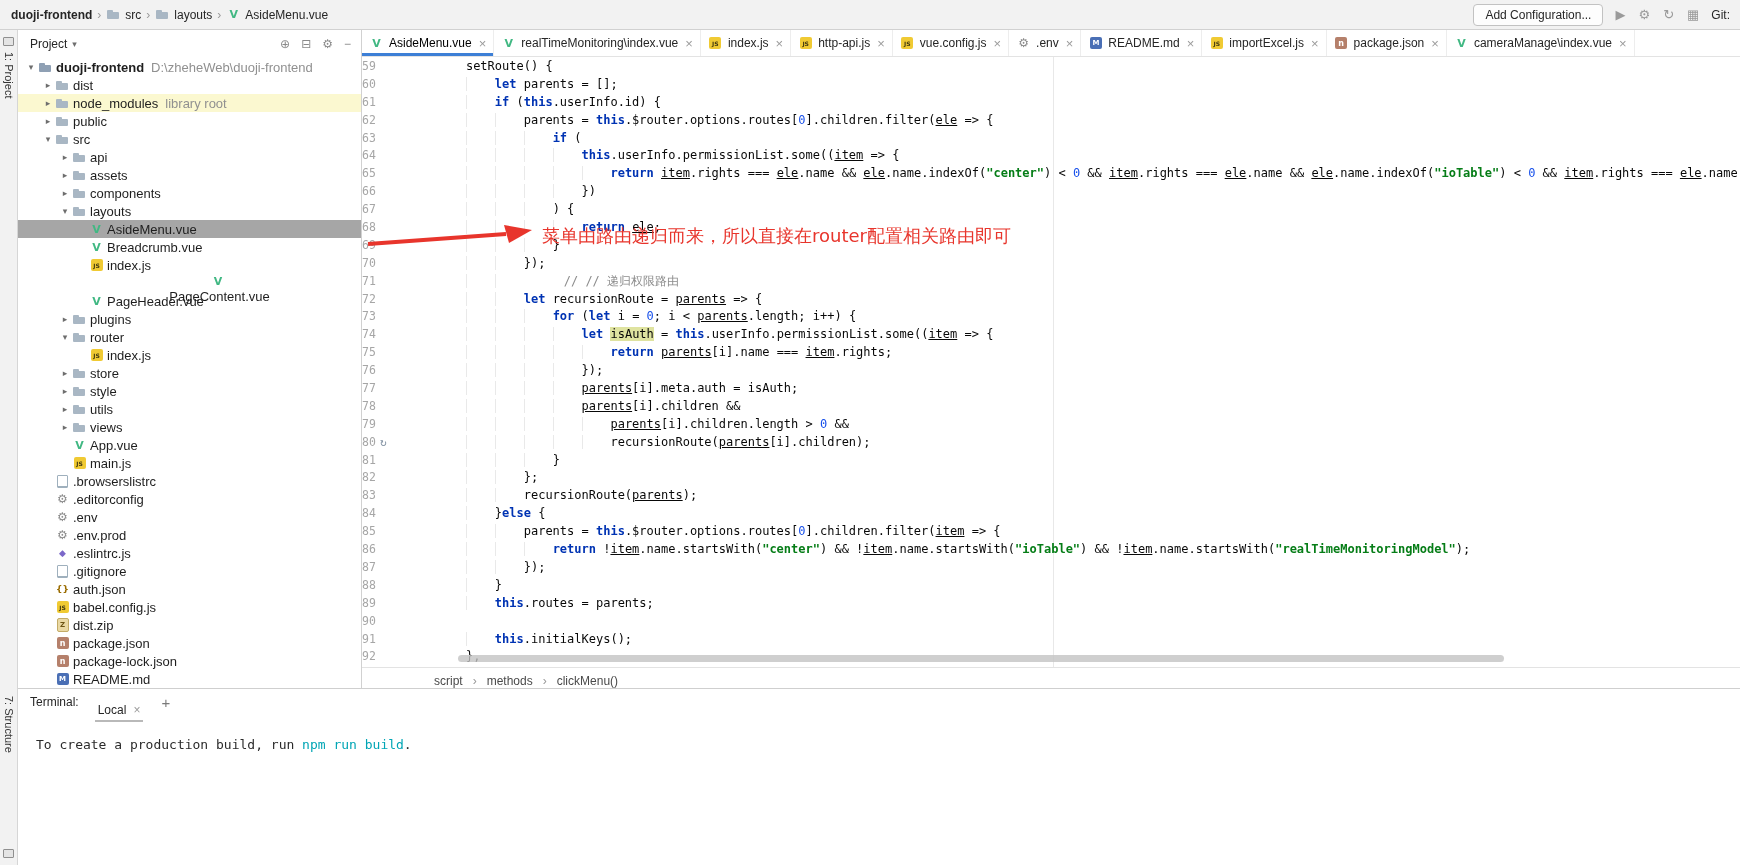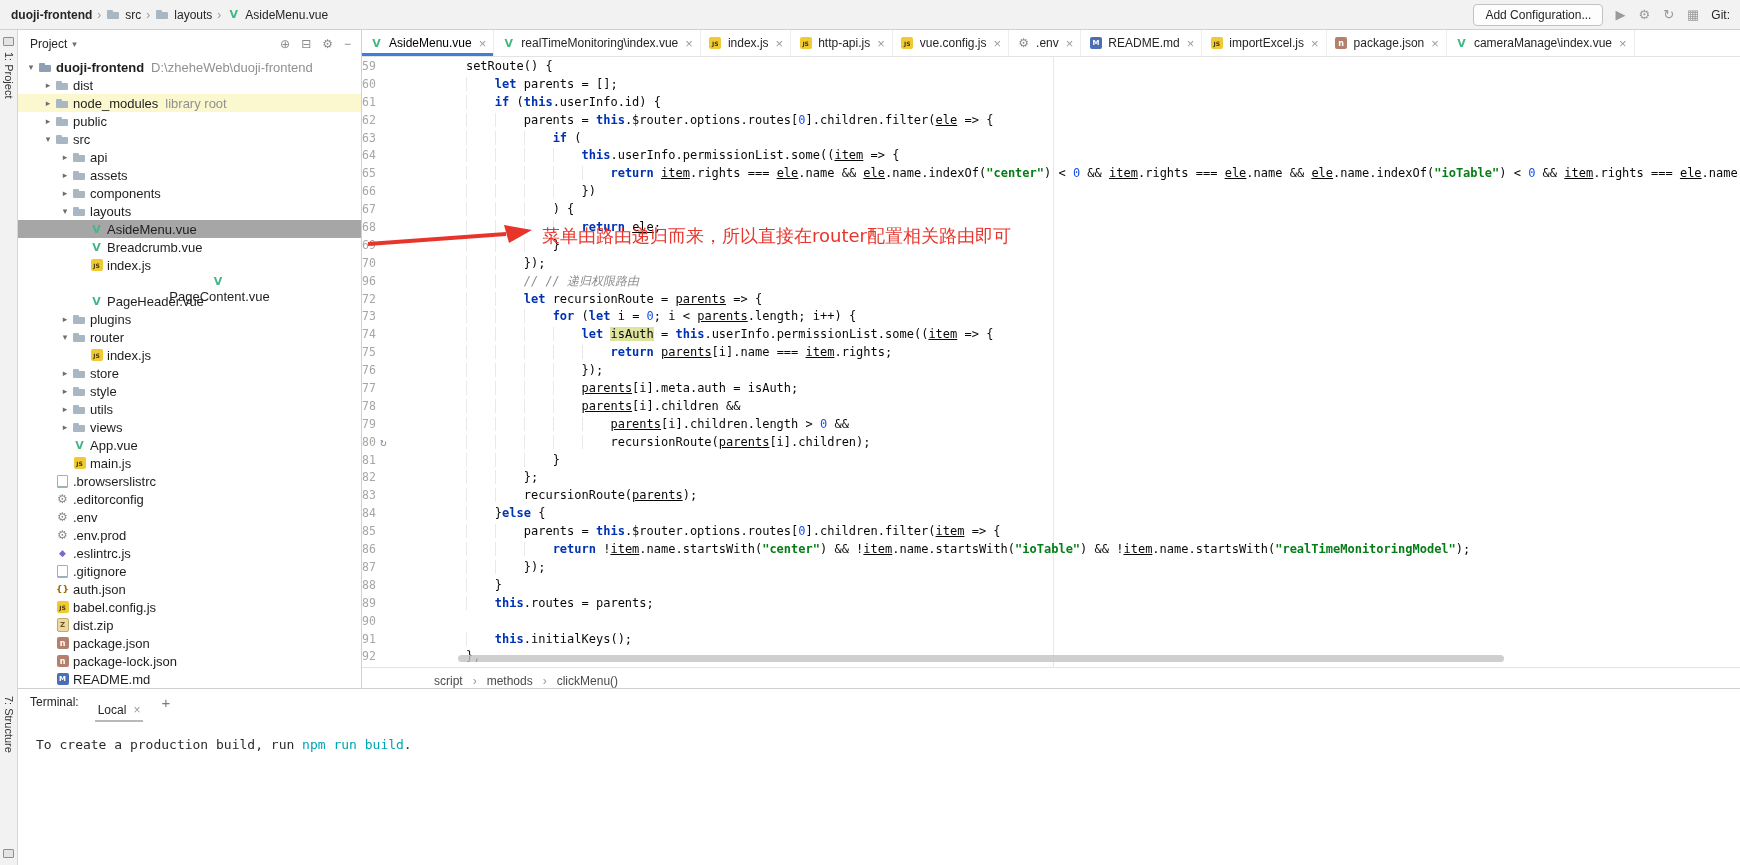--- a/index.html
+++ b/index.html
@@ -61,21 +61,21 @@
   #code{position:relative;padding-top:1px;}
   .code-line{display:flex;height:17.9px;line-height:17.9px;white-space:pre;}
   .gutter{width:62px;flex:none;display:flex;justify-content:flex-start;align-items:center;color:#a6a6a6;font-size:11.5px;}
   .gicon{width:15px;flex:none;text-align:center;color:#7f8fa0;font-size:11px;}
   .line-body{padding-left:13px;}
   .ig{box-shadow:inset 1px 0 0 #e9e9e9;}
   .tk-p{color:#080808;}
   .tk-k{color:var(--c-keyword,#0033b3);font-weight:bold;}
   .tk-s{color:var(--c-string,#067d17);font-weight:bold;}
   .tk-n{color:var(--c-number,#1750eb);}
-  .tk-c{color:var(--c-comment,#8c8c8c);font-style:italic;}
+  .tk-c{color:var(--c-comment,#8c8c8c);margin-left:40px;}
   .tk-u{color:#080808;text-decoration:underline;}
   .tk-h{background:var(--c-highlight,#dfe3a0);color:#080808;}
 
   .annotation{position:absolute;left:4px;top:166px;display:flex;align-items:center;gap:8px;z-index:4;pointer-events:none;}
   .ann-arrow line{stroke:var(--c-annotation,#e8352c);stroke-width:4;}
   .ann-arrow polygon{fill:var(--c-annotation,#e8352c);}
   .ann-text{font-size:18px;color:var(--c-annotation,#e8352c);white-space:nowrap;font-family:"DejaVu Sans","Liberation Sans",sans-serif;}
 
   .hscroll{position:absolute;left:96px;bottom:5px;width:1046px;height:7px;border-radius:4px;background:#c3c3c3;opacity:.8;}
 
@@ -413,21 +413,21 @@
                 <div class="code-line"><span class="gutter"><span class="ln">61</span><span class="gicon"></span></span><span class="line-body"><span class="ind">    </span><span class="ind ig">    </span><span class="tk-k">if</span><span class="tk-p"> (</span><span class="tk-k">this</span><span class="tk-p">.userInfo.id) {</span></span></div>
                 <div class="code-line"><span class="gutter"><span class="ln">62</span><span class="gicon"></span></span><span class="line-body"><span class="ind">    </span><span class="ind ig">    </span><span class="ind ig">    </span><span class="tk-p">parents = </span><span class="tk-k">this</span><span class="tk-p">.$router.options.routes[</span><span class="tk-n">0</span><span class="tk-p">].children.filter(</span><span class="tk-u">ele</span><span class="tk-p"> =&gt; {</span></span></div>
                 <div class="code-line"><span class="gutter"><span class="ln">63</span><span class="gicon"></span></span><span class="line-body"><span class="ind">    </span><span class="ind ig">    </span><span class="ind ig">    </span><span class="ind ig">    </span><span class="tk-k">if</span><span class="tk-p"> (</span></span></div>
                 <div class="code-line"><span class="gutter"><span class="ln">64</span><span class="gicon"></span></span><span class="line-body"><span class="ind">    </span><span class="ind ig">    </span><span class="ind ig">    </span><span class="ind ig">    </span><span class="ind ig">    </span><span class="tk-k">this</span><span class="tk-p">.userInfo.permissionList.some((</span><span class="tk-u">item</span><span class="tk-p"> =&gt; {</span></span></div>
                 <div class="code-line"><span class="gutter"><span class="ln">65</span><span class="gicon"></span></span><span class="line-body"><span class="ind">    </span><span class="ind ig">    </span><span class="ind ig">    </span><span class="ind ig">    </span><span class="ind ig">    </span><span class="ind ig">    </span><span class="tk-k">return</span><span class="tk-p"> </span><span class="tk-u">item</span><span class="tk-p">.rights === </span><span class="tk-u">ele</span><span class="tk-p">.name &amp;&amp; </span><span class="tk-u">ele</span><span class="tk-p">.name.indexOf(</span><span class="tk-s">"center"</span><span class="tk-p">) &lt; </span><span class="tk-n">0</span><span class="tk-p"> &amp;&amp; </span><span class="tk-u">item</span><span class="tk-p">.rights === </span><span class="tk-u">ele</span><span class="tk-p">.name &amp;&amp; </span><span class="tk-u">ele</span><span class="tk-p">.name.indexOf(</span><span class="tk-s">"ioTable"</span><span class="tk-p">) &lt; </span><span class="tk-n">0</span><span class="tk-p"> &amp;&amp; </span><span class="tk-u">item</span><span class="tk-p">.rights === </span><span class="tk-u">ele</span><span class="tk-p">.name</span></span></div>
                 <div class="code-line"><span class="gutter"><span class="ln">66</span><span class="gicon"></span></span><span class="line-body"><span class="ind">    </span><span class="ind ig">    </span><span class="ind ig">    </span><span class="ind ig">    </span><span class="ind ig">    </span><span class="tk-p">})</span></span></div>
                 <div class="code-line"><span class="gutter"><span class="ln">67</span><span class="gicon"></span></span><span class="line-body"><span class="ind">    </span><span class="ind ig">    </span><span class="ind ig">    </span><span class="ind ig">    </span><span class="tk-p">) {</span></span></div>
                 <div class="code-line"><span class="gutter"><span class="ln">68</span><span class="gicon"></span></span><span class="line-body"><span class="ind">    </span><span class="ind ig">    </span><span class="ind ig">    </span><span class="ind ig">    </span><span class="ind ig">    </span><span class="tk-k">return</span><span class="tk-p"> </span><span class="tk-u">ele</span><span class="tk-p">;</span></span></div>
                 <div class="code-line"><span class="gutter"><span class="ln">69</span><span class="gicon"></span></span><span class="line-body"><span class="ind">    </span><span class="ind ig">    </span><span class="ind ig">    </span><span class="ind ig">    </span><span class="tk-p">}</span></span></div>
                 <div class="code-line"><span class="gutter"><span class="ln">70</span><span class="gicon"></span></span><span class="line-body"><span class="ind">    </span><span class="ind ig">    </span><span class="ind ig">    </span><span class="tk-p">});</span></span></div>
-                <div class="code-line"><span class="gutter"><span class="ln">96</span><span class="gicon"></span></span><span class="line-body"><span class="ind">    </span><span class="ind ig">    </span><span class="ind ig">    </span><span class="tk-c">// // 递归权限路由</span></span></div>
+                <div class="code-line"><span class="gutter"><span class="ln">71</span><span class="gicon"></span></span><span class="line-body"><span class="ind">    </span><span class="ind ig">    </span><span class="ind ig">    </span><span class="tk-c">// // 递归权限路由</span></span></div>
                 <div class="code-line"><span class="gutter"><span class="ln">72</span><span class="gicon"></span></span><span class="line-body"><span class="ind">    </span><span class="ind ig">    </span><span class="ind ig">    </span><span class="tk-k">let</span><span class="tk-p"> recursionRoute = </span><span class="tk-u">parents</span><span class="tk-p"> =&gt; {</span></span></div>
                 <div class="code-line"><span class="gutter"><span class="ln">73</span><span class="gicon"></span></span><span class="line-body"><span class="ind">    </span><span class="ind ig">    </span><span class="ind ig">    </span><span class="ind ig">    </span><span class="tk-k">for</span><span class="tk-p"> (</span><span class="tk-k">let</span><span class="tk-p"> i = </span><span class="tk-n">0</span><span class="tk-p">; i &lt; </span><span class="tk-u">parents</span><span class="tk-p">.length; i++) {</span></span></div>
                 <div class="code-line"><span class="gutter"><span class="ln">74</span><span class="gicon"></span></span><span class="line-body"><span class="ind">    </span><span class="ind ig">    </span><span class="ind ig">    </span><span class="ind ig">    </span><span class="ind ig">    </span><span class="tk-k">let</span><span class="tk-p"> </span><span class="tk-h">isAuth</span><span class="tk-p"> = </span><span class="tk-k">this</span><span class="tk-p">.userInfo.permissionList.some((</span><span class="tk-u">item</span><span class="tk-p"> =&gt; {</span></span></div>
                 <div class="code-line"><span class="gutter"><span class="ln">75</span><span class="gicon"></span></span><span class="line-body"><span class="ind">    </span><span class="ind ig">    </span><span class="ind ig">    </span><span class="ind ig">    </span><span class="ind ig">    </span><span class="ind ig">    </span><span class="tk-k">return</span><span class="tk-p"> </span><span class="tk-u">parents</span><span class="tk-p">[i].name === </span><span class="tk-u">item</span><span class="tk-p">.rights;</span></span></div>
                 <div class="code-line"><span class="gutter"><span class="ln">76</span><span class="gicon"></span></span><span class="line-body"><span class="ind">    </span><span class="ind ig">    </span><span class="ind ig">    </span><span class="ind ig">    </span><span class="ind ig">    </span><span class="tk-p">});</span></span></div>
                 <div class="code-line"><span class="gutter"><span class="ln">77</span><span class="gicon"></span></span><span class="line-body"><span class="ind">    </span><span class="ind ig">    </span><span class="ind ig">    </span><span class="ind ig">    </span><span class="ind ig">    </span><span class="tk-u">parents</span><span class="tk-p">[i].meta.auth = isAuth;</span></span></div>
                 <div class="code-line"><span class="gutter"><span class="ln">78</span><span class="gicon"></span></span><span class="line-body"><span class="ind">    </span><span class="ind ig">    </span><span class="ind ig">    </span><span class="ind ig">    </span><span class="ind ig">    </span><span class="tk-u">parents</span><span class="tk-p">[i].children &amp;&amp;</span></span></div>
                 <div class="code-line"><span class="gutter"><span class="ln">79</span><span class="gicon"></span></span><span class="line-body"><span class="ind">    </span><span class="ind ig">    </span><span class="ind ig">    </span><span class="ind ig">    </span><span class="ind ig">    </span><span class="ind ig">    </span><span class="tk-u">parents</span><span class="tk-p">[i].children.length &gt; </span><span class="tk-n">0</span><span class="tk-p"> &amp;&amp;</span></span></div>
                 <div class="code-line"><span class="gutter"><span class="ln">80</span><span class="gicon">↻</span></span><span class="line-body"><span class="ind">    </span><span class="ind ig">    </span><span class="ind ig">    </span><span class="ind ig">    </span><span class="ind ig">    </span><span class="ind ig">    </span><span class="tk-p">recursionRoute(</span><span class="tk-u">parents</span><span class="tk-p">[i].children);</span></span></div>
                 <div class="code-line"><span class="gutter"><span class="ln">81</span><span class="gicon"></span></span><span class="line-body"><span class="ind">    </span><span class="ind ig">    </span><span class="ind ig">    </span><span class="ind ig">    </span><span class="tk-p">}</span></span></div>

